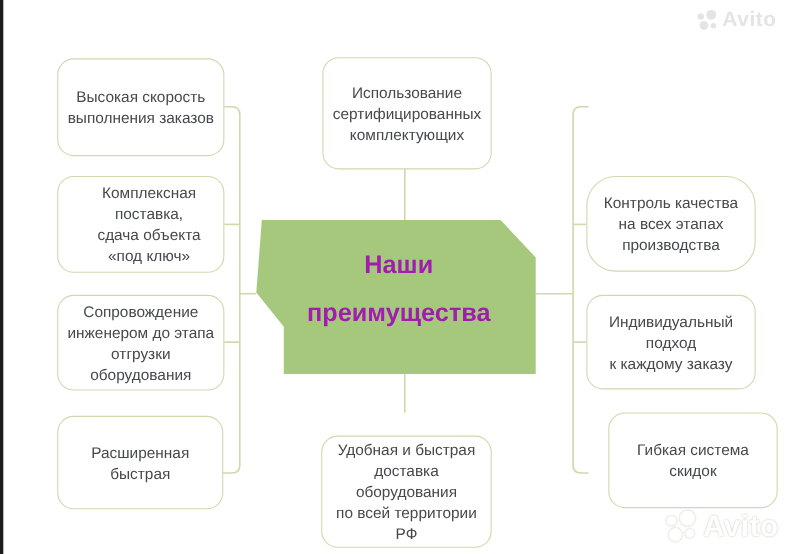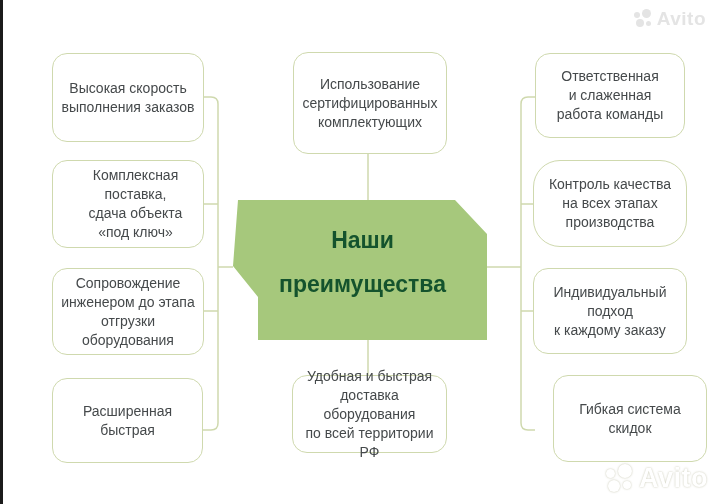--- a/index.html
+++ b/index.html
@@ -16,30 +16,30 @@
     border:1.5px solid #cfd9ae;border-radius:15px;
     display:flex;align-items:center;justify-content:center;
     text-align:center;box-sizing:border-box;
     font-size:14px;line-height:19px;color:#45494b;
     white-space:pre-line;padding:4px 8px;
   }
   .center-title{
     position:absolute;left:238px;top:200px;width:249px;height:140px;
     display:flex;align-items:center;justify-content:center;text-align:center;
     padding-bottom:16px;box-sizing:border-box;
-    font-size:23px;font-weight:bold;color:#14532d;line-height:44px;
+    font-size:23px;font-weight:bold;color:#a21caf;line-height:44px;
     white-space:pre-line;
   }
   
   .l1{left:52px;top:53px;width:152px;height:89px;}
   .l2{left:52px;top:160px;width:152px;height:88px;padding-left:23px;}
   .l3{left:52px;top:268px;width:152px;height:87px;}
   .l4{left:52px;top:378px;width:151px;height:85px;}
   .ct{left:293px;top:52px;width:154px;height:102px;}
-  .cb{left:292px;top:375px;width:155px;height:78px;}
+  .cb{left:292px;top:396px;width:155px;height:102px;}
   .r1{left:535px;top:53px;width:150px;height:85px;}
   .r2{left:533px;top:160px;width:154px;height:87px;border-radius:27px;}
   .r3{left:533px;top:268px;width:154px;height:86px;}
   .r4{left:533px;top:375px;width:154px;height:87px;margin-left:20px;}
 
   
   .wm{position:absolute;display:flex;align-items:center;}
   .wm-text{font-weight:bold;letter-spacing:0.5px;}
   .wm-dots{position:relative;display:block;}
   .wm-dots i{position:absolute;border-radius:50%;display:block;}
@@ -100,23 +100,20 @@
 отгрузки оборудования</div>
   <div class="node l4">Расширенная быстрая</div>
 
   <div class="node ct">Использование
 сертифицированных
 комплектующих</div>
   <div class="node cb">Удобная и быстрая
 доставка оборудования
 по всей территории РФ</div>
 
-  <div class="node r1">Ответственная
-и слаженная
-работа команды</div>
   <div class="node r2">Контроль качества
 на всех этапах
 производства</div>
   <div class="node r3">Индивидуальный
 подход
 к каждому заказу</div>
   <div class="node r4">Гибкая система скидок</div>
 
   <div class="wm wm-top">
     <span class="wm-dots">

